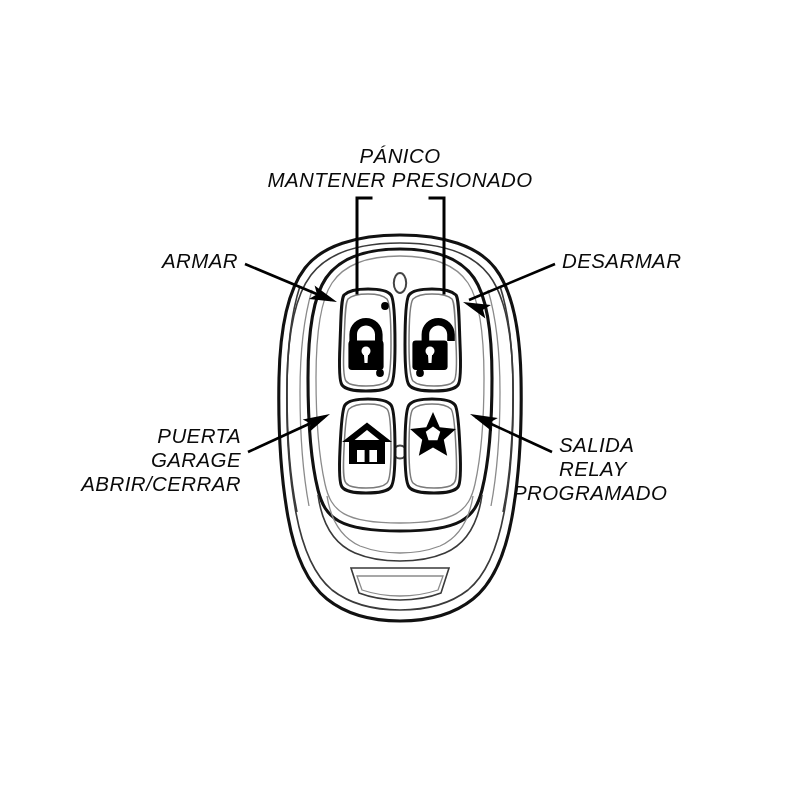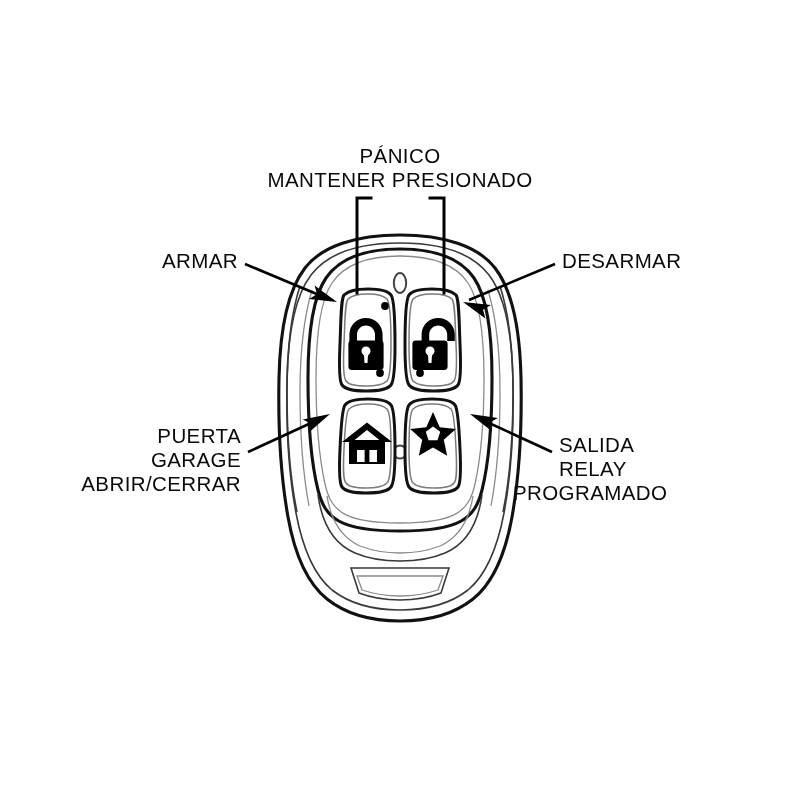--- a/index.html
+++ b/index.html
@@ -12,20 +12,21 @@
     width: 800px;
     height: 800px;
     overflow: hidden;
     font-family: "Liberation Sans", sans-serif;
   }
   #diagram-root {
     position: relative;
     width: 800px;
     height: 687px;
     background: #ffffff;
+    font-style: italic;
   }
   svg#keyfob-diagram {
     display: block;
     width: 800px;
     height: 800px;
   }
   .callout-text {
     font-family: "Liberation Sans", sans-serif;
     font-size: 20.5px;
     fill: #0a0a0a;

